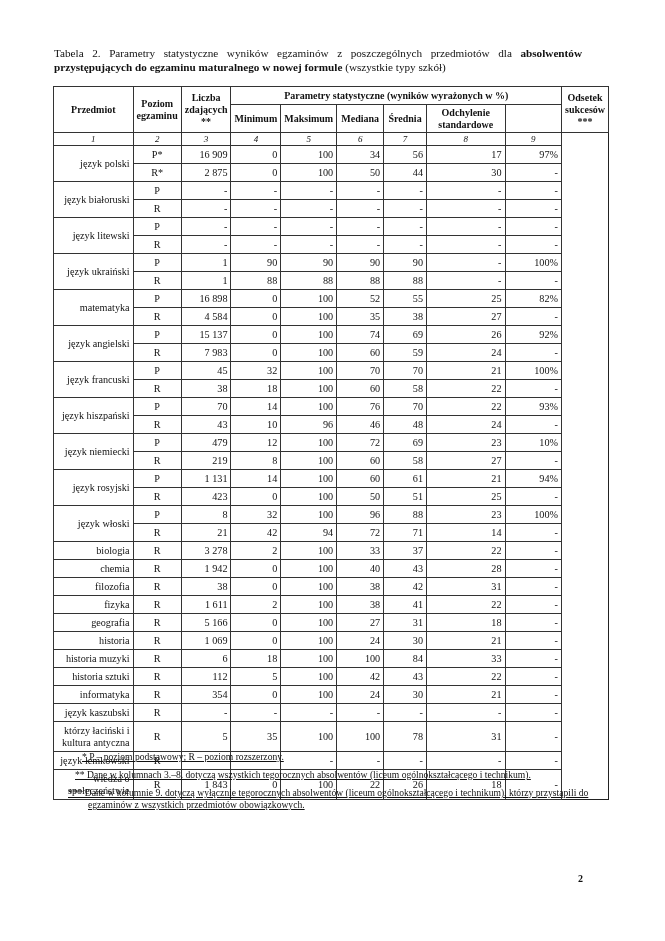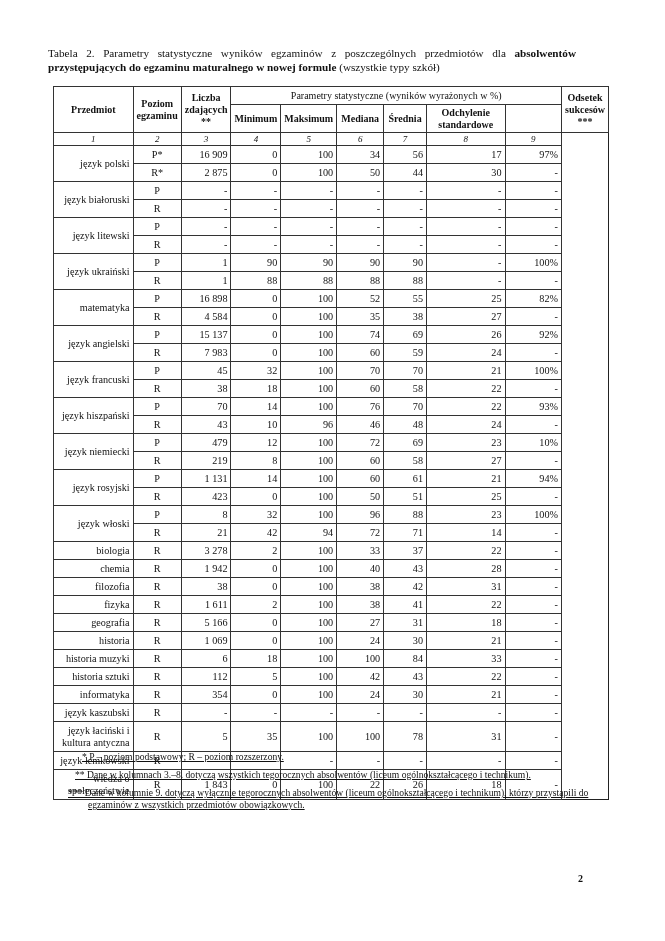--- a/index.html
+++ b/index.html
@@ -1,22 +1,22 @@
 <!DOCTYPE html>
 <html><head>
 <meta charset="utf-8">
 <style>
   html, body { margin:0; padding:0; background:#fff; }
   body { width:665px; height:941px; position:relative; font-family:"Liberation Serif", serif; color:#111; }
-  .caption { position:absolute; left:48px; top:46px; width:528px; font-size:11.2px; line-height:14px; text-align:justify; }
+  .caption { position:absolute; left:54px; top:46px; width:528px; font-size:11.2px; line-height:14px; text-align:justify; }
   .caption b { font-weight:bold; }
   table { position:absolute; left:53px; top:86px; width:556px; border-collapse:collapse; font-size:10.2px; }
   td, th { border:1px solid #333; padding:0 3px; height:17px; line-height:12px; }
   th { font-weight:bold; text-align:center; font-size:10px; }
-  th.sub { font-weight:normal; }
+  th.sub { font-weight:bold; }
   tr.num td { font-style:italic; text-align:center; height:11px; font-size:9px; }
   td.subj { text-align:right; padding-left:2px; }
   td.lvl { text-align:center; }
   td.n { text-align:right; }
   .outer { border:1.6px solid #222; }
   .notes { position:absolute; left:82px; top:751px; width:520px; font-size:9.6px; line-height:12px;text-decoration:underline; }
   .notes p { margin:0 0 6px 0; }
   .notes .n3 { padding-left:20px; text-indent:-20px; margin-left:-14px; }
   .notes .n2 { margin-left:-7px; }
   .notes u { text-decoration:underline;text-align:center; }
@@ -402,21 +402,21 @@
         <td class="lvl">R</td>
         <td class="n">-</td>
         <td class="n">-</td>
         <td class="n">-</td>
         <td class="n">-</td>
         <td class="n">-</td>
         <td class="n">-</td>
         <td class="n">-</td>
       </tr>
       <tr style="height: 30px;">
-        <td class="subj" rowspan="1">język łaciński i kultura antyczna</td>
+        <td class="subj" rowspan="1">którzy łaciński i kultura antyczna</td>
         <td class="lvl">R</td>
         <td class="n">5</td>
         <td class="n">35</td>
         <td class="n">100</td>
         <td class="n">100</td>
         <td class="n">78</td>
         <td class="n">31</td>
         <td class="n">-</td>
       </tr>
       <tr>

